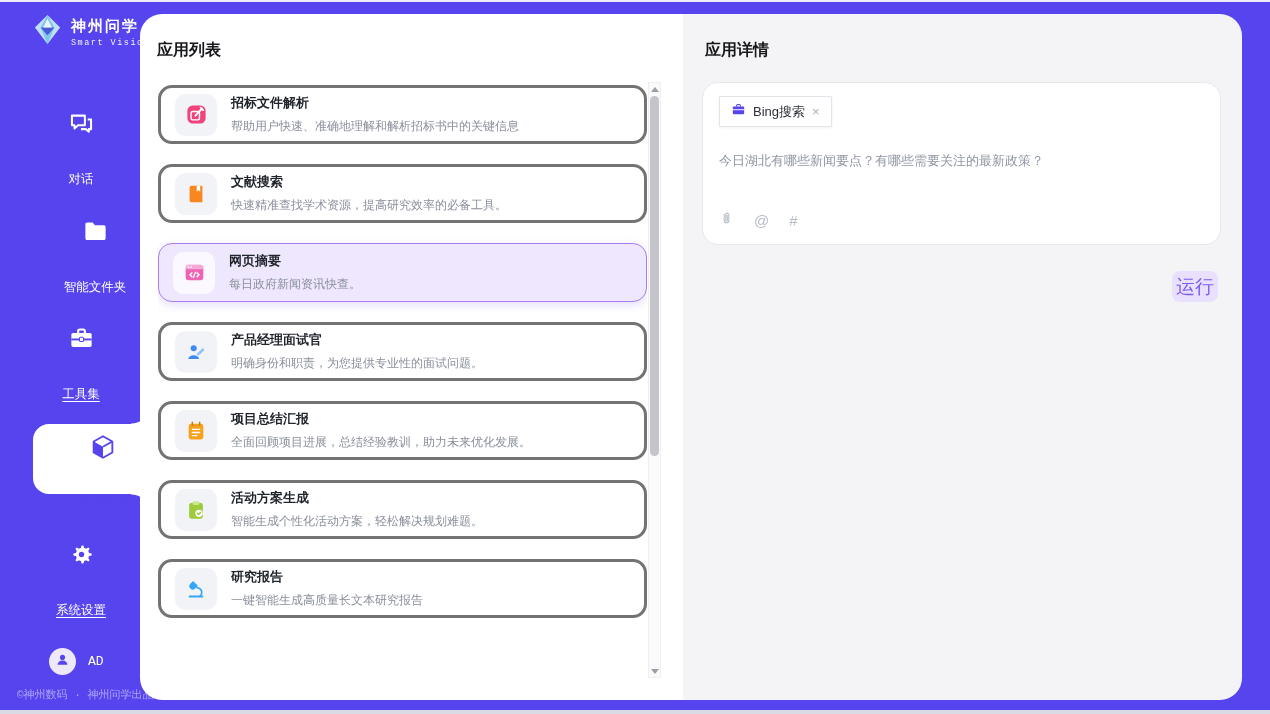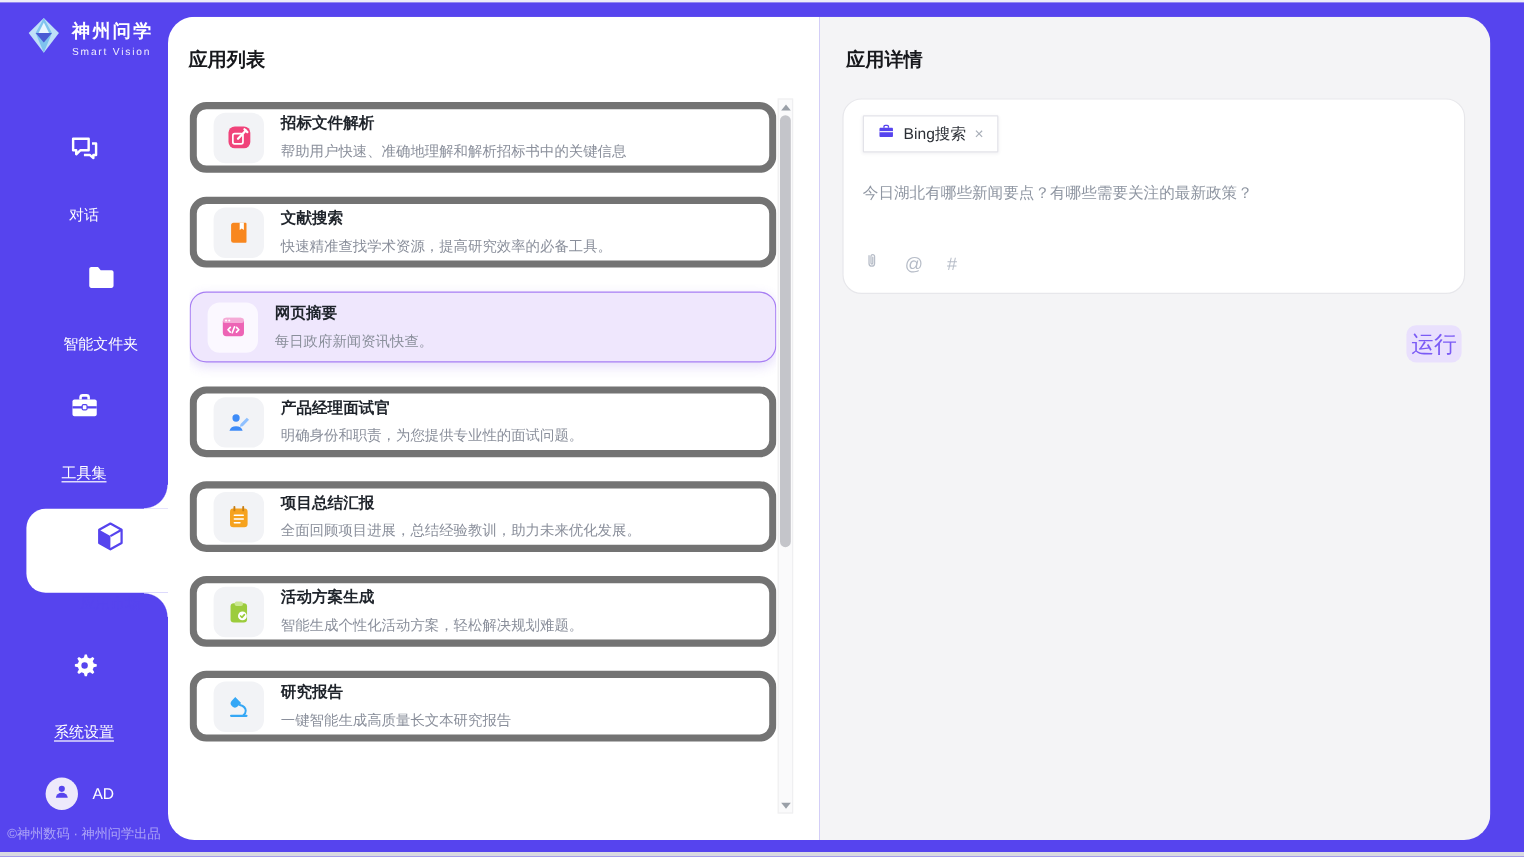--- a/index.html
+++ b/index.html
@@ -6,21 +6,21 @@
   html,body { width:1270px; height:714px; }
   body {
     position:relative; overflow:hidden;
     background:#5644EE;
     font-family:"Liberation Sans", sans-serif;
   }
   .window-top    { position:absolute; top:0; left:0; right:0; height:2px; background:#edecf8; z-index:50; }
   .window-bottom { position:absolute; bottom:0; left:0; right:0; height:4px; background:#d9dae2; z-index:50; }
 
   
-  .sidebar { position:absolute; left:0; top:0; bottom:0; width:140px; color:#fff; z-index:5; }
+  .sidebar { position:absolute; left:11px; top:0; bottom:0; width:140px; color:#fff; z-index:5;font-family:Liberation Mono, monospace; }
   .logo { position:absolute; top:13px; left:20px; display:flex; align-items:center; gap:7px; }
   .logo-text .cn { font-size:15px; font-weight:bold; letter-spacing:2px; color:#fff; }
   .logo-text .en { font-size:8.5px; letter-spacing:1.5px; color:rgba(255,255,255,.92); margin-top:2px; }
 
   .nav-item { position:absolute; left:0; width:140px; text-align:center; color:#fff; cursor:pointer; }
   .nav-item .nav-icon { display:flex; justify-content:center; }
   .nav-item .nav-label { display:inline-block; margin-top:16px; font-size:12.5px; color:#fff; }
   .nav-item .nav-label.underlined { text-decoration:underline; text-underline-offset:3px; }
   .nav-item.active { z-index:7; }
   .nav-item.active .nav-label { color:#5644EE; text-decoration:none; }
@@ -41,21 +41,21 @@
   .main { position:absolute; left:140px; top:14px; width:1102px; height:686px;
     border-radius:22px; overflow:hidden; display:flex; z-index:4; }
   .left-pane  { position:relative; width:543px; background:#fff; flex:none; }
   .right-pane { position:relative; flex:1; background:#F4F4F6; }
   .pane-title { position:absolute; top:26px; font-size:16px; font-weight:bold; color:#17181C; }
   .left-pane  .pane-title { left:17px; }
   .right-pane .pane-title { left:22px; }
 
   
   .list-viewport { position:absolute; top:71px; left:18px; width:489px; height:593px; overflow:hidden; }
-  .app-card { height:59px; margin-bottom:20px; background:#fff; border:6px solid #737373; border-radius:14px;
+  .app-card { height:59px; margin-bottom:20px; background:#fff; border:3px solid #737373; border-radius:14px;
     display:flex; align-items:center; padding:0 14px; gap:14px; cursor:pointer; }
   .app-card.selected { background:#EFE7FD; border:1px solid #A77EF3; box-shadow:0 3px 10px rgba(110,70,230,.18); }
   .tile { width:42px; height:42px; border-radius:10px; background:#F2F3F6; flex:none;
     display:flex; align-items:center; justify-content:center; }
   .app-card.selected .tile { background:#FBF8FF; }
   .app-texts { min-width:0; }
   .app-name { font-size:13px; font-weight:bold; color:#1F242B; margin-bottom:6px; }
   .app-desc { font-size:12px; color:#8A8F9B; white-space:nowrap; }
 
   

